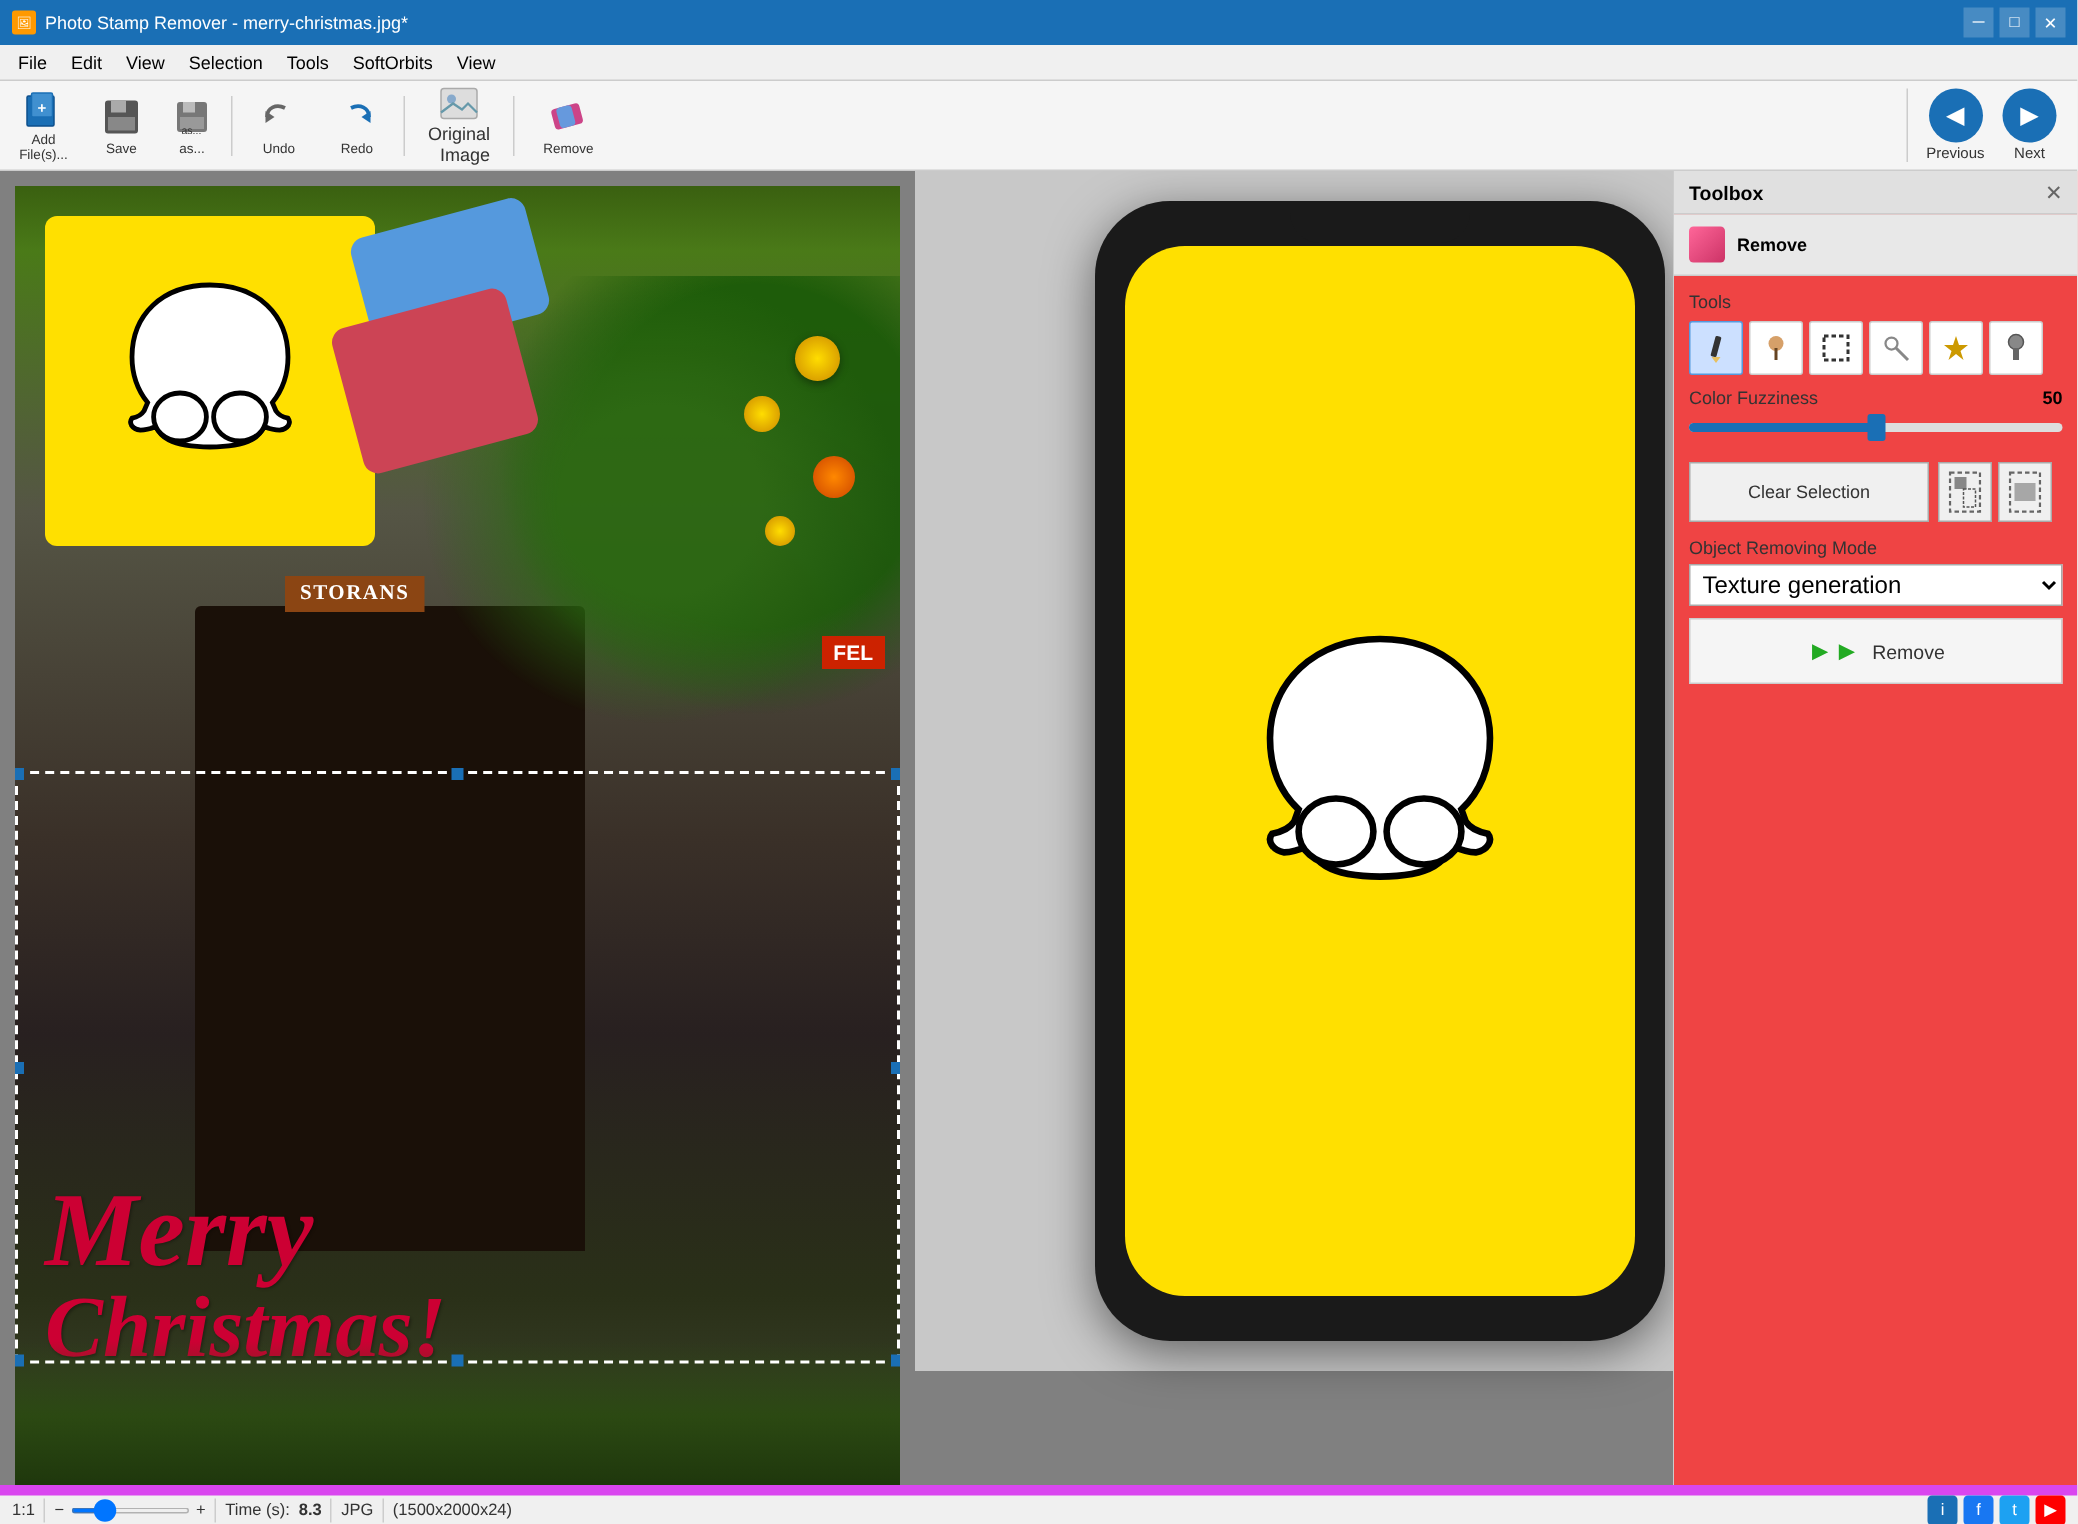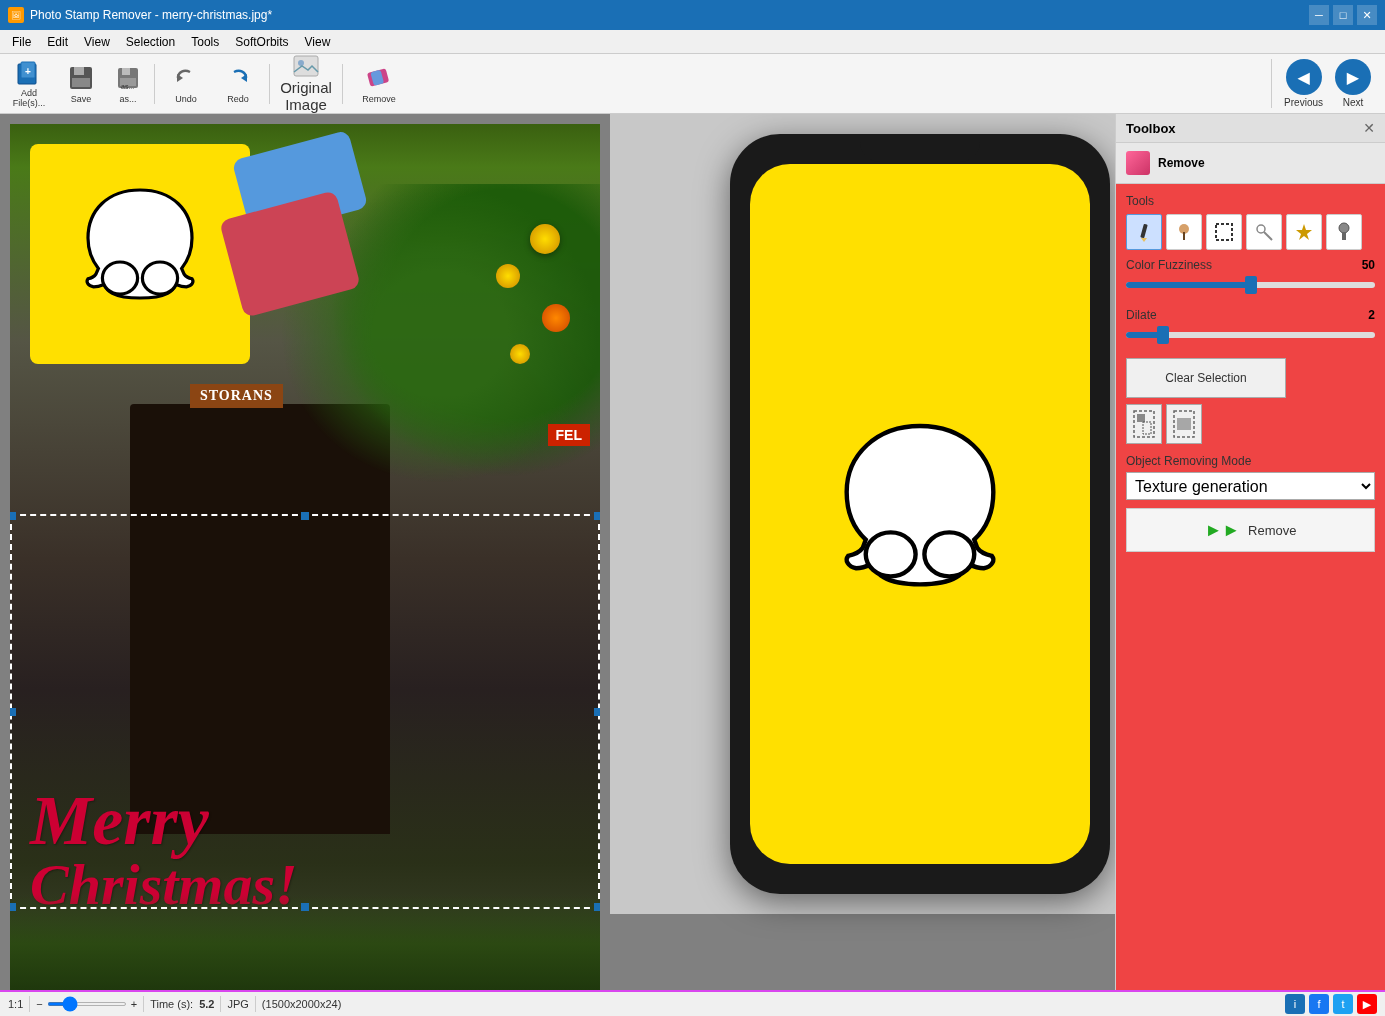--- a/index.html
+++ b/index.html
@@ -71,21 +71,21 @@
     .clear-sel-btn { width: 160px; height: 40px; background: #f0f0f0; border: 1px solid #aaa; cursor: pointer; font-size: 12px; color: #333; display: flex; align-items: center; justify-content: center; }
     .invert-btns { display: flex; gap: 4px; }
     .invert-btn { width: 36px; height: 40px; border: 1px solid #aaa; background: #f0f0f0; cursor: pointer; display: flex; align-items: center; justify-content: center; }
     .mode-row { margin-top: 8px; }
     .mode-label { font-size: 12px; margin-bottom: 4px; color: #333; }
     .mode-select { width: 100%; height: 28px; border: 1px solid #aaa; background: white; padding: 0 4px; font-size: 16px; cursor: pointer; }
     .remove-btn { width: 100%; height: 44px; background: #f5f5f5; border: 1px solid #ccc; cursor: pointer; display: flex; align-items: center; justify-content: center; gap: 8px; font-size: 13px; color: #333; margin-top: 8px; }
     .remove-btn-arrow { color: #22aa22; font-size: 18px; }
 
     
-    .status-bar { height: 26px; background: #f0f0f0; border-top: 2px solid #d946ef; display: flex; align-items: center; padding: 0 8px; gap: 6px; flex-shrink: 0; font-size: 11px; color: #333; }
+    .status-bar { height: 26px; background: #f0f0f0; border-top: 7px solid #d946ef; display: flex; align-items: center; padding: 0 8px; gap: 6px; flex-shrink: 0; font-size: 11px; color: #333; }
     .status-item { display: flex; align-items: center; gap: 4px; }
     .status-separator { width: 1px; height: 16px; background: #ccc; }
     .zoom-slider { width: 80px; height: 4px; background: #bbb; border-radius: 2px; cursor: pointer; }
 
     
     .social-icons { display: flex; gap: 4px; margin-left: auto; }
     .social-icon { width: 20px; height: 20px; border-radius: 3px; display: flex; align-items: center; justify-content: center; font-size: 11px; color: white; cursor: pointer; }
     .snapchat-overlay { position: absolute; top: 20px; left: 20px; width: 220px; height: 220px; background: #FFE000; border-radius: 8px; display: flex; align-items: center; justify-content: center; }
     .xmas-text { position: absolute; bottom: 80px; left: 20px; color: #cc0033; font-family: 'Georgia', serif; font-style: italic; }
     .xmas-text-merry { font-size: 64px; font-weight: bold; }
@@ -180,21 +180,21 @@
   <div class="toolbar-separator"></div>
 
   <div class="toolbar-btn" style="width:60px">
     <div class="toolbar-icon">
       <svg width="28" height="24" viewBox="0 0 28 24">
         <rect x="2" y="2" width="24" height="20" rx="2" fill="#ddd" stroke="#aaa"></rect>
         <circle cx="9" cy="9" r="3" fill="#88aacc"></circle>
         <path d="M2 18 L10 12 L16 16 L20 12 L26 18" stroke="#6699aa" fill="none" stroke-width="1.5"></path>
       </svg>
     </div>
-    <span style="font-size:15px; text-align:center; line-height:1.1">Original<br>Image</span>
+    <span style="font-size:12px; text-align:right; line-height:1.1">Original<br>Image</span>
   </div>
 
   <div class="toolbar-separator"></div>
 
   <div class="toolbar-btn" style="width:60px">
     <div class="toolbar-icon">
       <svg width="32" height="24" viewBox="0 0 32 24">
         <rect x="4" y="4" width="22" height="16" rx="3" fill="#cc4488" transform="rotate(-15 13 12)"></rect>
         <rect x="8" y="4" width="12" height="16" rx="3" fill="#6699dd" transform="rotate(-15 13 12)"></rect>
       </svg>
@@ -354,34 +354,22 @@
           <span style="font-weight:bold;">50</span>
         </div>
         <div style="position:relative; height:18px; cursor:pointer;">
           <div class="slider-track">
             <div class="slider-fill" style="width:50%;"></div>
           </div>
           <div class="slider-thumb" style="left:calc(50% - 6px);"></div>
         </div>
       </div>
 
-      <div class="slider-row">
-        <div class="slider-label-row">
-          <span class="section-label">Dilate</span>
-          <span style="font-weight:bold;">2</span>
-        </div>
-        <div style="position:relative; height:18px; cursor:pointer;">
-          <div class="slider-track">
-            <div class="slider-fill" style="width:15%;"></div>
-          </div>
-          <div class="slider-thumb" style="left:calc(15% - 6px);"></div>
-        </div>
-      </div>
-
-      <div style="display:flex; gap:6px; align-items:flex-start; margin-bottom:10px;flex-direction:column;">
+
+      <div style="display:flex; gap:6px; align-items:flex-end; margin-bottom:10px;">
         <button class="clear-sel-btn">Clear Selection</button>
         <div class="invert-btns">
 
           <div class="invert-btn" title="Invert selection">
             <svg width="22" height="28" viewBox="0 0 22 28">
               <rect x="1" y="1" width="20" height="26" fill="none" stroke="#666" stroke-width="1.5" stroke-dasharray="3,2"></rect>
               <rect x="4" y="4" width="8" height="8" fill="#888"></rect>
               <rect x="10" y="12" width="8" height="12" fill="none" stroke="#555" stroke-width="1" stroke-dasharray="2,1"></rect>
             </svg>
           </div>
@@ -418,21 +406,21 @@
   </div>
   <div class="status-separator"></div>
 
   <div style="display:flex; align-items:center; gap:4px;">
     <span style="font-size:11px; cursor:pointer;">−</span>
     <input type="range" min="10" max="400" value="100" class="zoom-slider" style="width: 80px; height: 4px; cursor: pointer;">
     <span style="font-size:11px; cursor:pointer;">+</span>
   </div>
   <div class="status-separator"></div>
   <span>Time (s):</span>
-  <span style="font-weight:bold;">5.2</span>
+  <span style="font-weight:bold;">8.3</span>
   <div class="status-separator"></div>
   <span>JPG</span>
   <div class="status-separator"></div>
   <span>(1500x2000x24)</span>
 
   <div class="social-icons">
 
     <div class="social-icon" style="background:#1a6fb5;">i</div>
 
     <div class="social-icon" style="background:#1877F2;">f</div>

